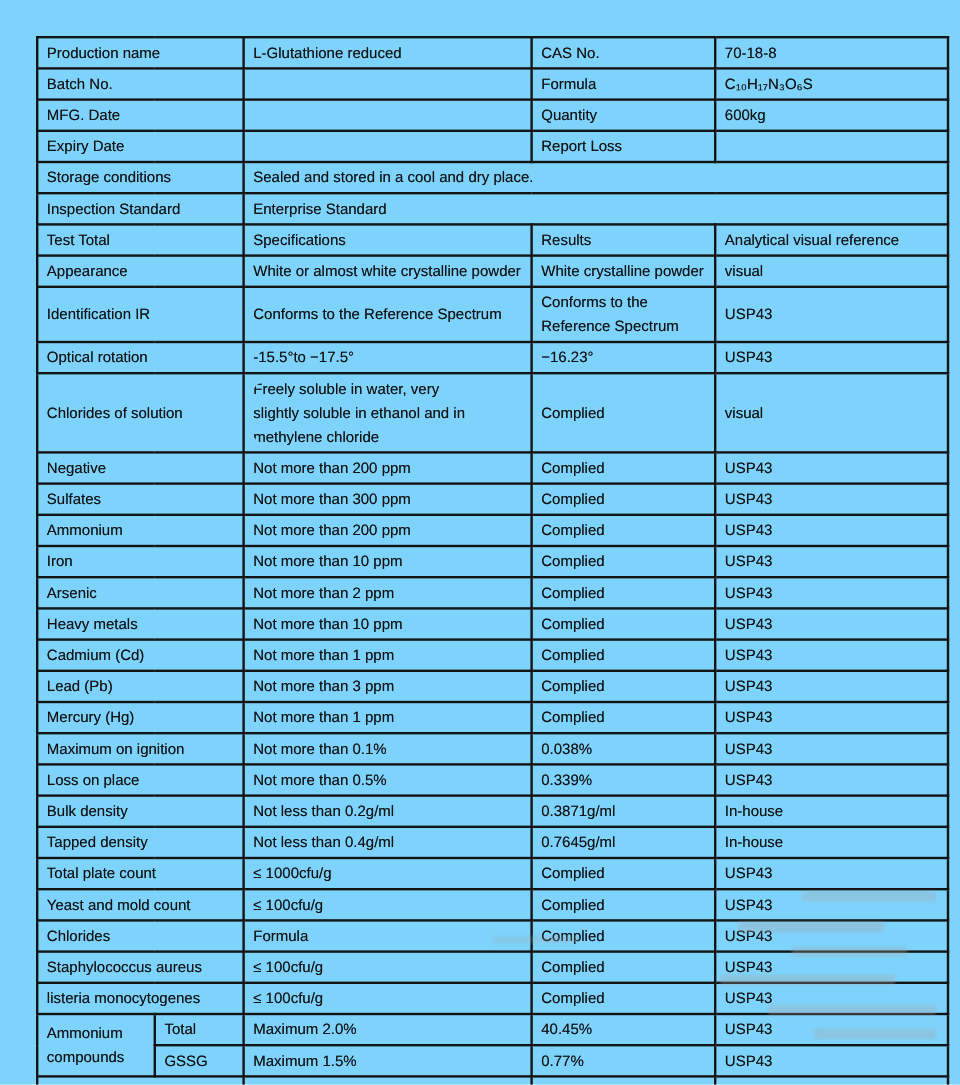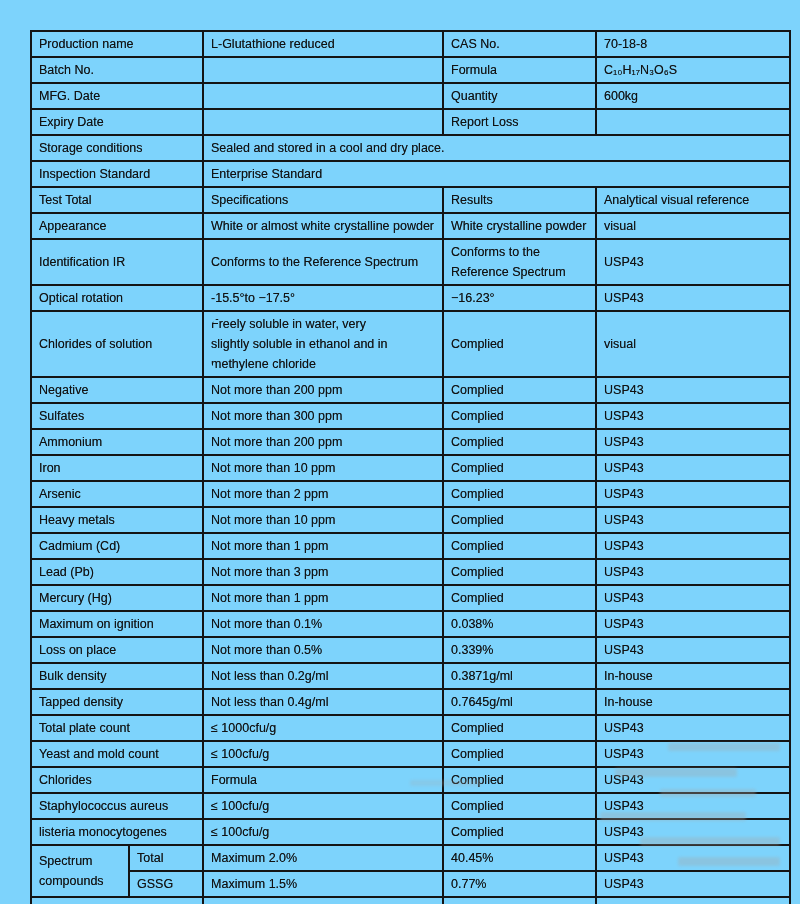--- a/index.html
+++ b/index.html
@@ -238,21 +238,21 @@
           <td>Complied</td>
           <td>USP43</td>
         </tr>
         <tr>
           <td colspan="2">listeria monocytogenes</td>
           <td>≤ 100cfu/g</td>
           <td>Complied</td>
           <td>USP43</td>
         </tr>
         <tr>
-          <td rowspan="2">Spectrum compounds</td>
+          <td rowspan="2">Ammonium compounds</td>
           <td>Total</td>
           <td>Maximum 2.0%</td>
           <td>40.45%</td>
           <td>USP43</td>
         </tr>
         <tr>
           <td>GSSG</td>
           <td>Maximum 1.5%</td>
           <td>0.77%</td>
           <td>USP43</td>

